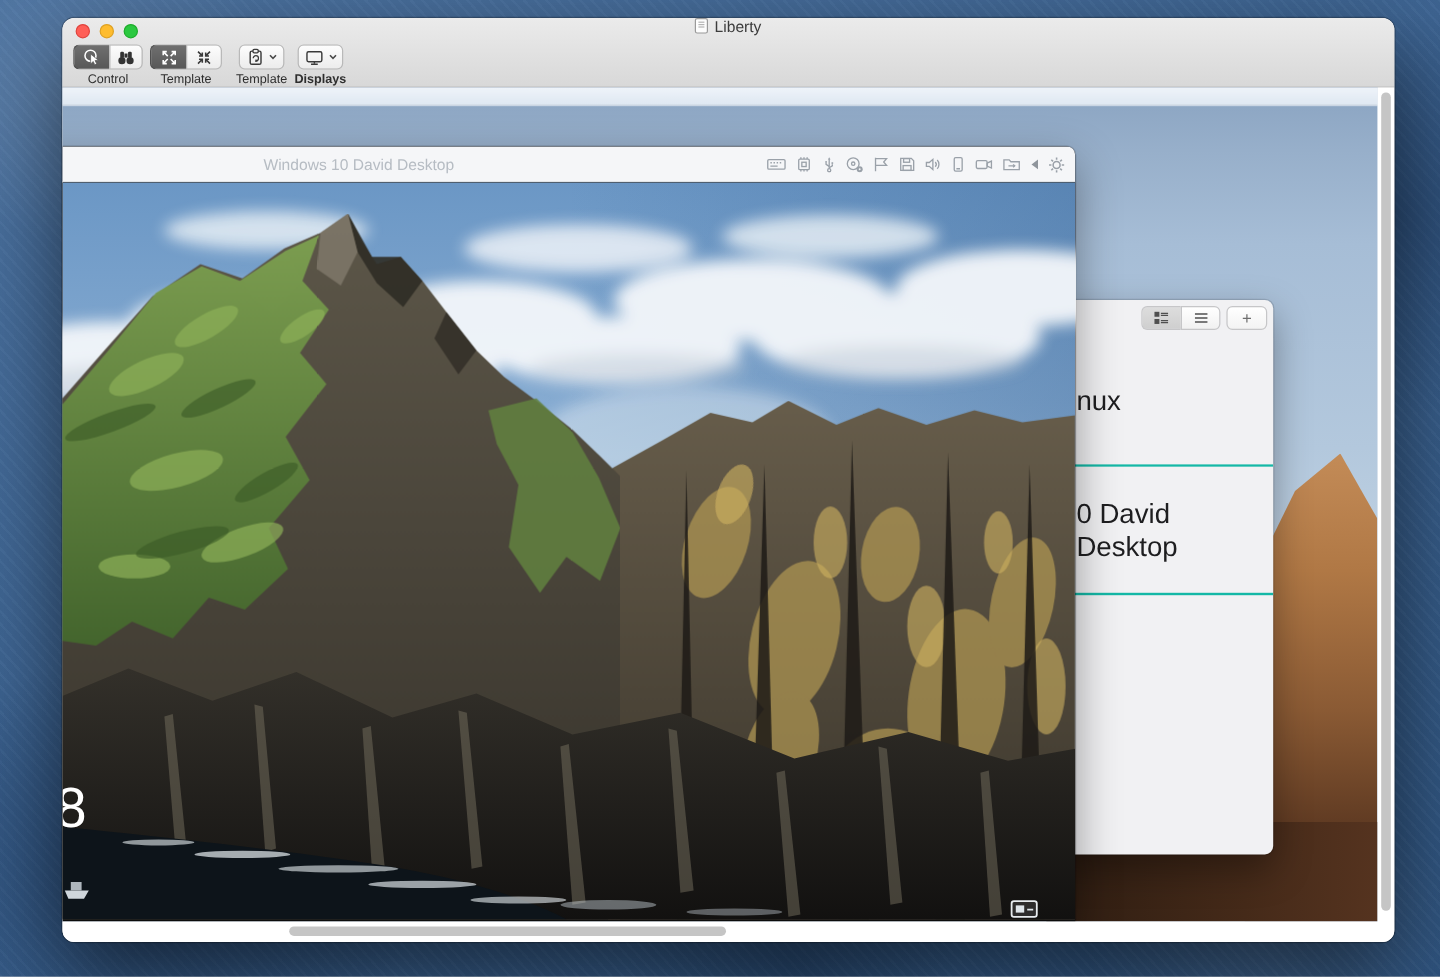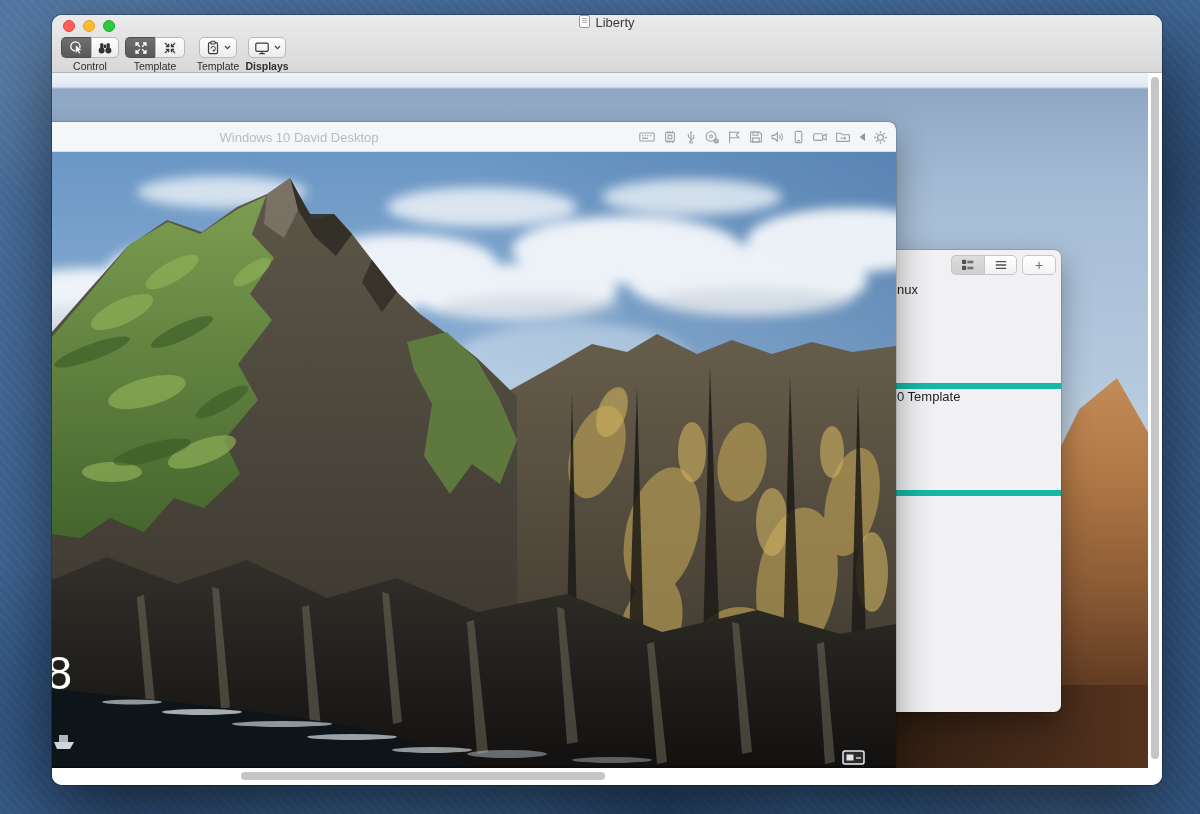--- a/index.html
+++ b/index.html
@@ -78,22 +78,22 @@
   .lib-btn { width:33px; height:20px; border:1px solid #c6c6c8; background:linear-gradient(#ffffff,#f1f1f1);
     display:flex; align-items:center; justify-content:center; }
   .lib-btn.sel { background:linear-gradient(#dddddd,#cfcfcf); }
   .lib-btn.first { border-radius:5px 0 0 5px; border-right:none; }
   .lib-btn.last  { border-radius:0 5px 5px 0; }
   .lib-add { position:absolute; right:5px; top:5px; width:34px; height:20px; border:1px solid #c6c6c8;
     border-radius:5px; background:linear-gradient(#ffffff,#f3f3f3);
     display:flex; align-items:center; justify-content:center;
     font-size:14px; color:#6e6e6e; }
   .lib-list { position:absolute; top:32px; left:0; right:0; bottom:0; }
-  .lib-row { height:107px; display:flex; padding-left:18px;
-    font-size:13px; color:#1e1e20; border-bottom:6px solid #14b8a6; background:#f1f1f3; }
+  .lib-row { height:107px; display:flex; align-items:center; padding-left:18px;
+    font-size:23px; color:#1e1e20; border-bottom:2px solid #14b8a6; background:#f1f1f3; }
   .lib-row.selected { background:#d2dae7; border-bottom-color:#d2dae7; }
 
   
   .vm-window { position:absolute; left:-350px; top:49px; width:1194px; height:646px;
     border-radius:7px 7px 0 0; overflow:hidden; background:#0c0c0c;
     box-shadow:0 14px 36px rgba(0,0,0,0.38), 0 0 0 1px rgba(0,0,0,0.12); }
   .vm-titlebar { position:absolute; left:0; top:0; width:100%; height:30px;
     background:#f5f6f8; border-bottom:1px solid #dddfe2; }
   .vm-title { position:absolute; left:0; right:0; top:0; height:30px;
     display:flex; align-items:center; justify-content:center;
@@ -231,21 +231,21 @@
           </div>
           <div class="lib-add">
             <span>+</span>
           </div>
         </div>
         <div class="lib-list">
           <div class="lib-row">
             <span>nux</span>
           </div>
           <div class="lib-row">
-            <span>0 Template</span>
+            <span>0 David Desktop</span>
           </div>
         </div>
       </div>
 
       <div class="vm-window">
         <div class="vm-titlebar">
           <div class="vm-title">Windows 10 David Desktop</div>
           <div class="vm-status-icons">
             <svg width="16" height="14" viewBox="0 0 16 14">
               <g stroke="#9aa1a9" stroke-width="1.1" fill="none">

